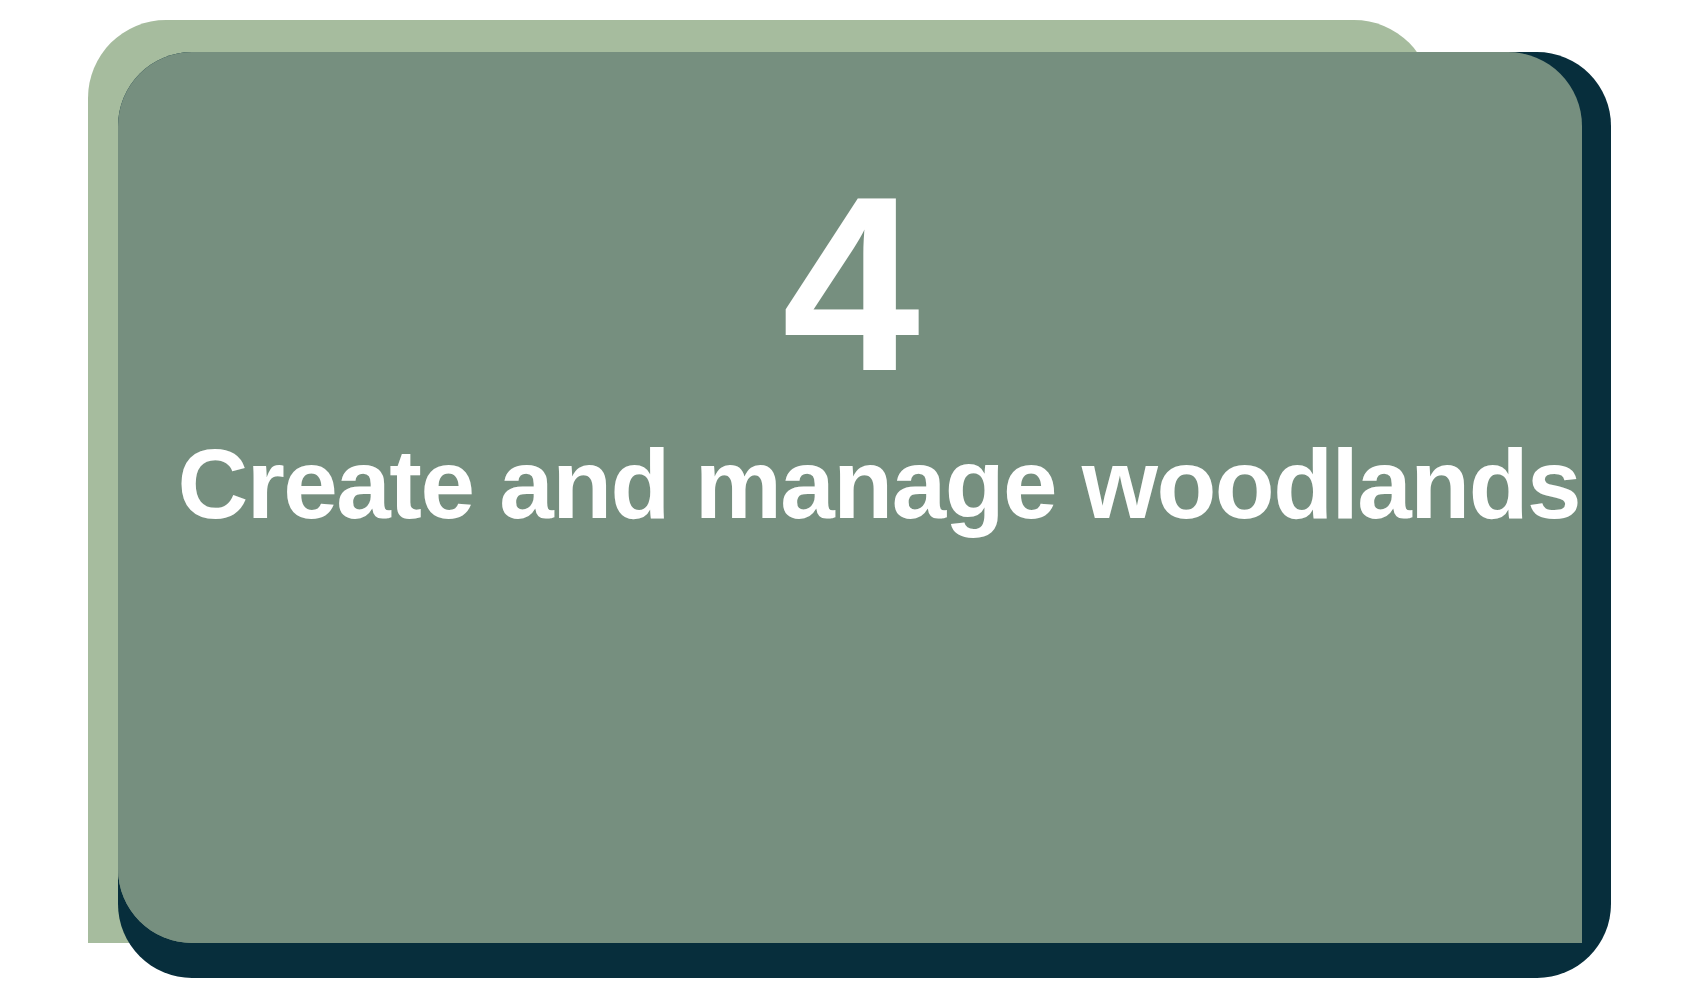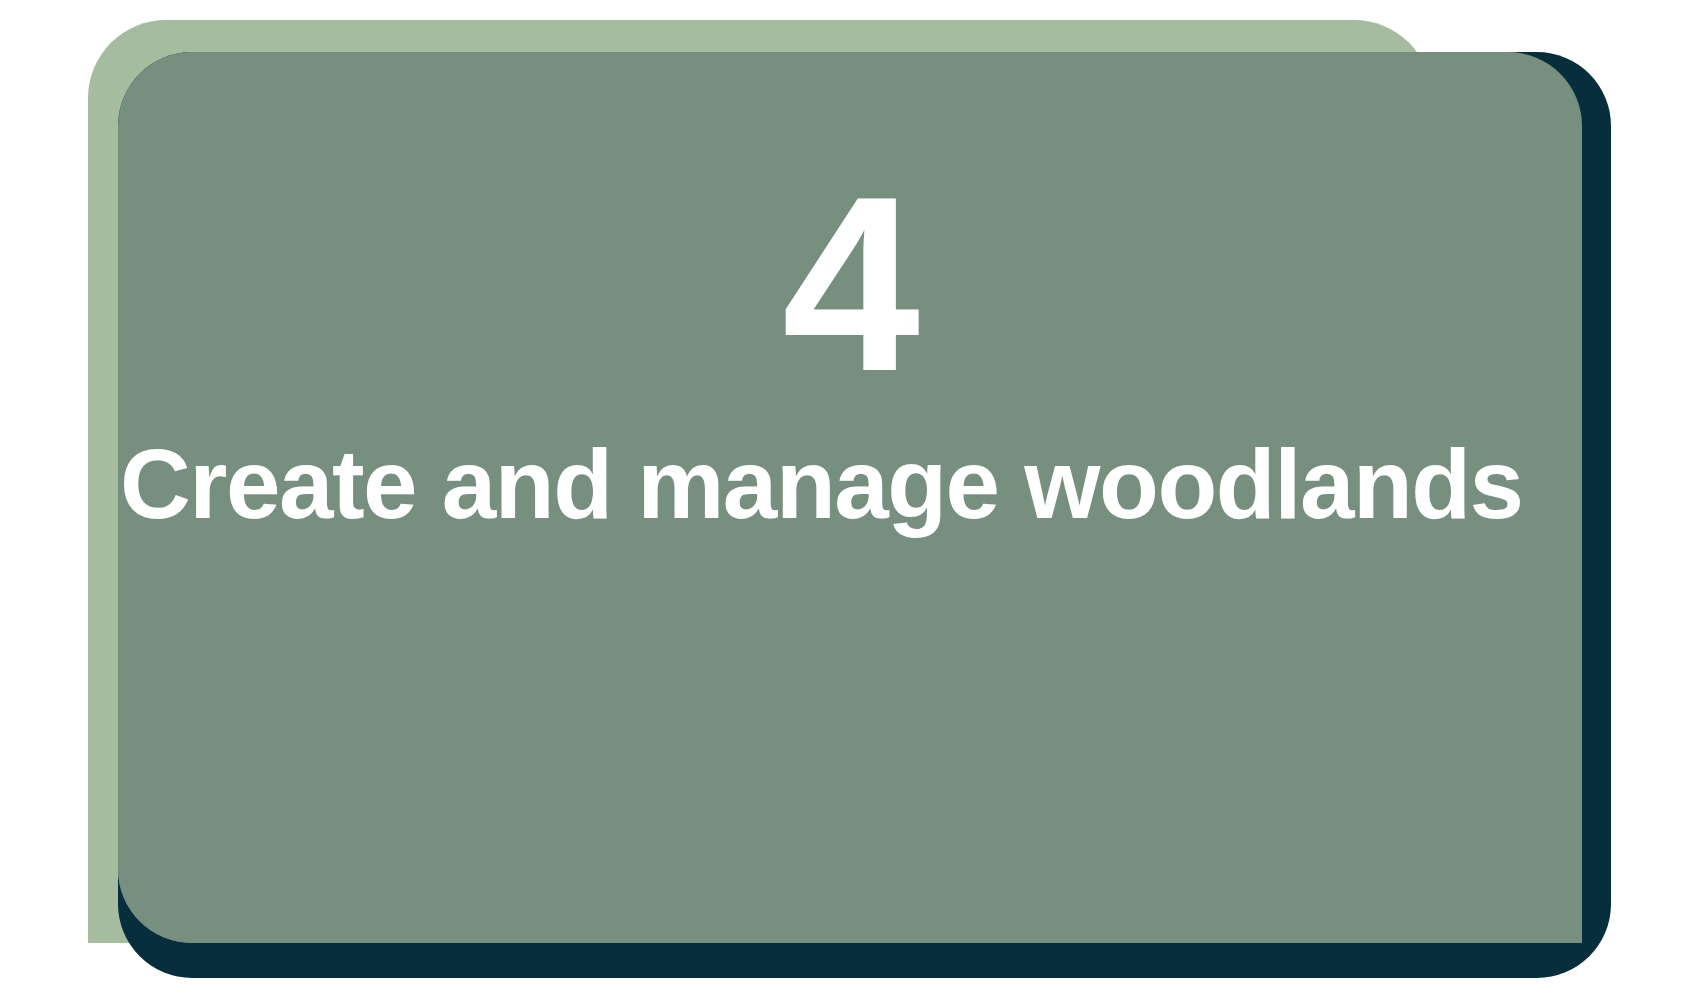--- a/index.html
+++ b/index.html
@@ -96,21 +96,21 @@
     font-size: 248px;
     line-height: 1;
     letter-spacing: -2px;
   }
 
   .card-title {
     position: absolute;
     left: 120px;
     right: 120px;
     top: 420px;
-    text-align: left;
+    text-align: right;
     color: #ffffff;
     font-family: "Liberation Sans", sans-serif;
     font-weight: 700;
     font-size: 98px;
     line-height: 1.32;
     letter-spacing: -1.5px;
   }
 </style>
 </head>
 <body>

